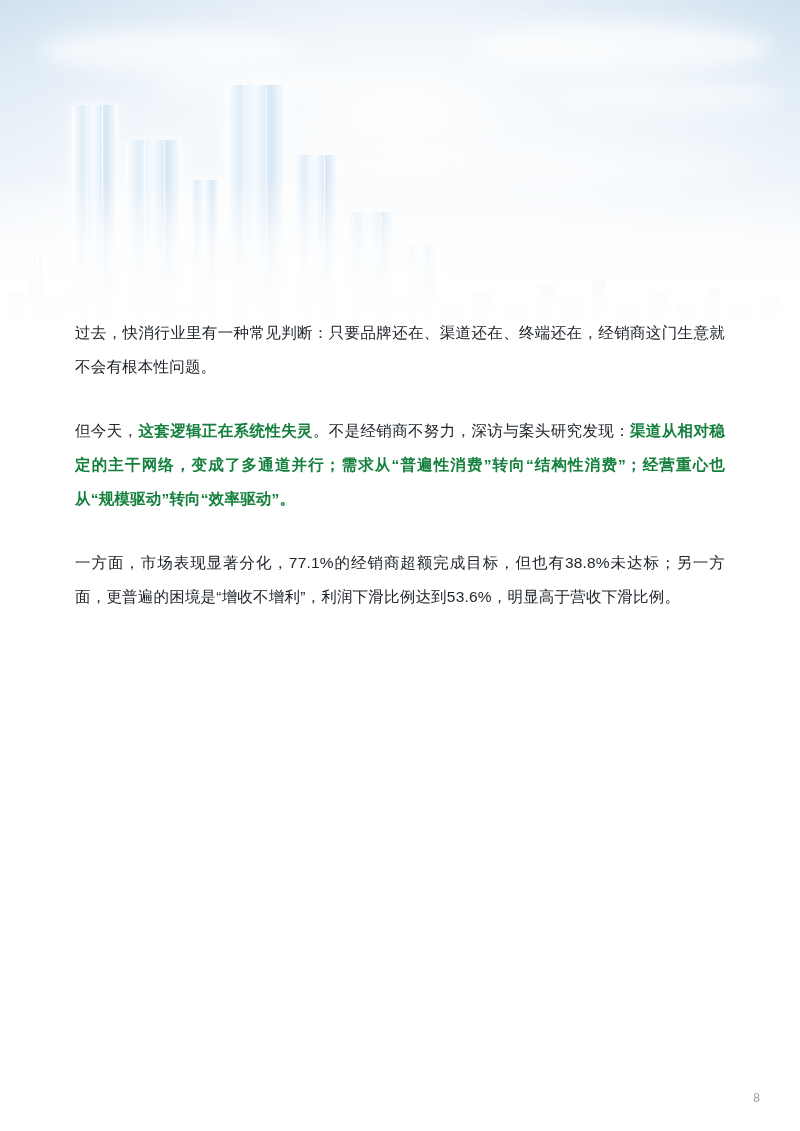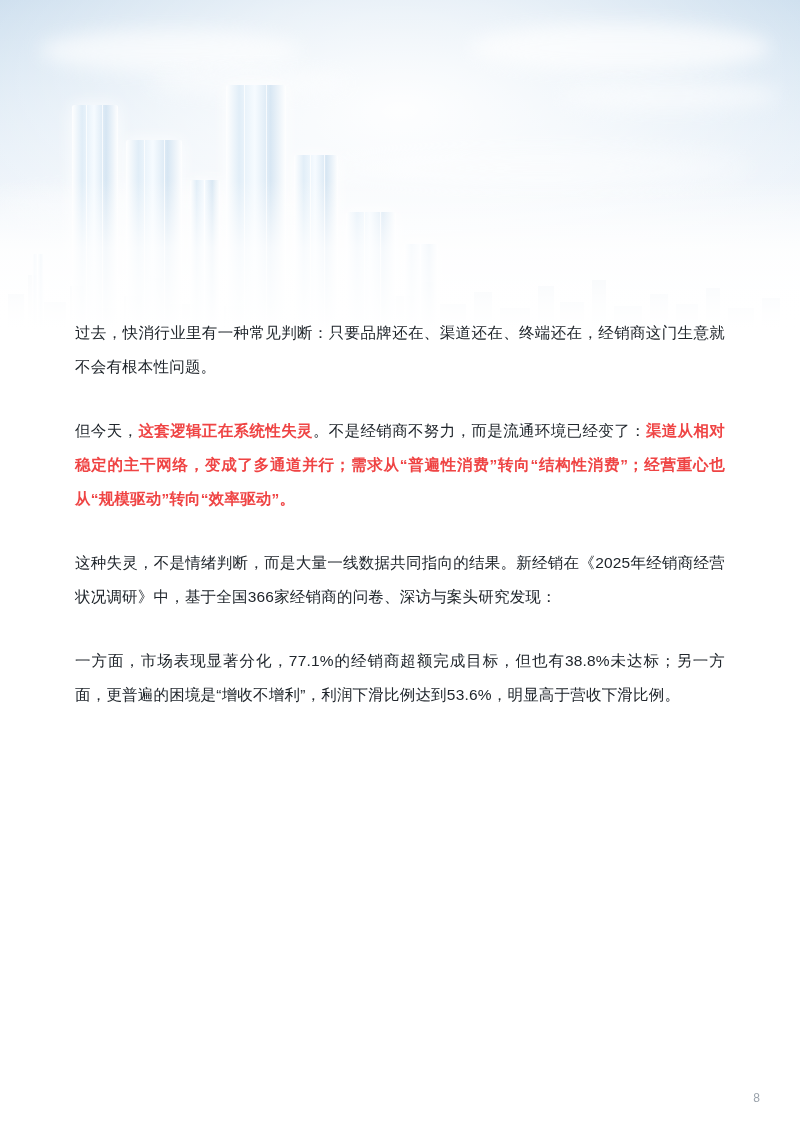--- a/index.html
+++ b/index.html
@@ -118,21 +118,21 @@
     margin: 0 0 30px 0;
     font-size: 15.5px;
     line-height: 34px;
     color: #20262c;
     letter-spacing: .2px;
     text-align: justify;
   }
   p:last-child { margin-bottom: 0; }
   .bold {
     font-weight: bold;
-    color: #ef4444;
+    color: #15803d;
   }
   .page-number {
     position: absolute;
     right: 40px;
     bottom: 26px;
     font-size: 12px;
     color: #9aa2ab;
   }
 </style>
 </head>
@@ -208,24 +208,21 @@
     </div>
 
     <div class="haze"></div>
   </div>
 
   <div class="content">
     <p>
       <span>过去，快消行业里有一种常见判断：只要品牌还在、渠道还在、终端还在，经销商这门生意就不会有根本性问题。</span>
     </p>
     <p>
-      <span>但今天，</span><span class="bold">这套逻辑正在系统性失灵</span><span>。不是经销商不努力，而是流通环境已经变了：</span><span class="bold">渠道从相对稳定的主干网络，变成了多通道并行；需求从“普遍性消费”转向“结构性消费”；经营重心也从“规模驱动”转向“效率驱动”。</span>
-    </p>
-    <p>
-      <span>这种失灵，不是情绪判断，而是大量一线数据共同指向的结果。新经销在《2025年经销商经营状况调研》中，基于全国366家经销商的问卷、深访与案头研究发现：</span>
+      <span>但今天，</span><span class="bold">这套逻辑正在系统性失灵</span><span>。不是经销商不努力，深访与案头研究发现：</span><span class="bold">渠道从相对稳定的主干网络，变成了多通道并行；需求从“普遍性消费”转向“结构性消费”；经营重心也从“规模驱动”转向“效率驱动”。</span>
     </p>
     <p>
       <span>一方面，市场表现显著分化，77.1%的经销商超额完成目标，但也有38.8%未达标；另一方面，更普遍的困境是“增收不增利”，利润下滑比例达到53.6%，明显高于营收下滑比例。</span>
     </p>
   </div>
 
   <div class="page-number">8</div>
 
 </div>
 

